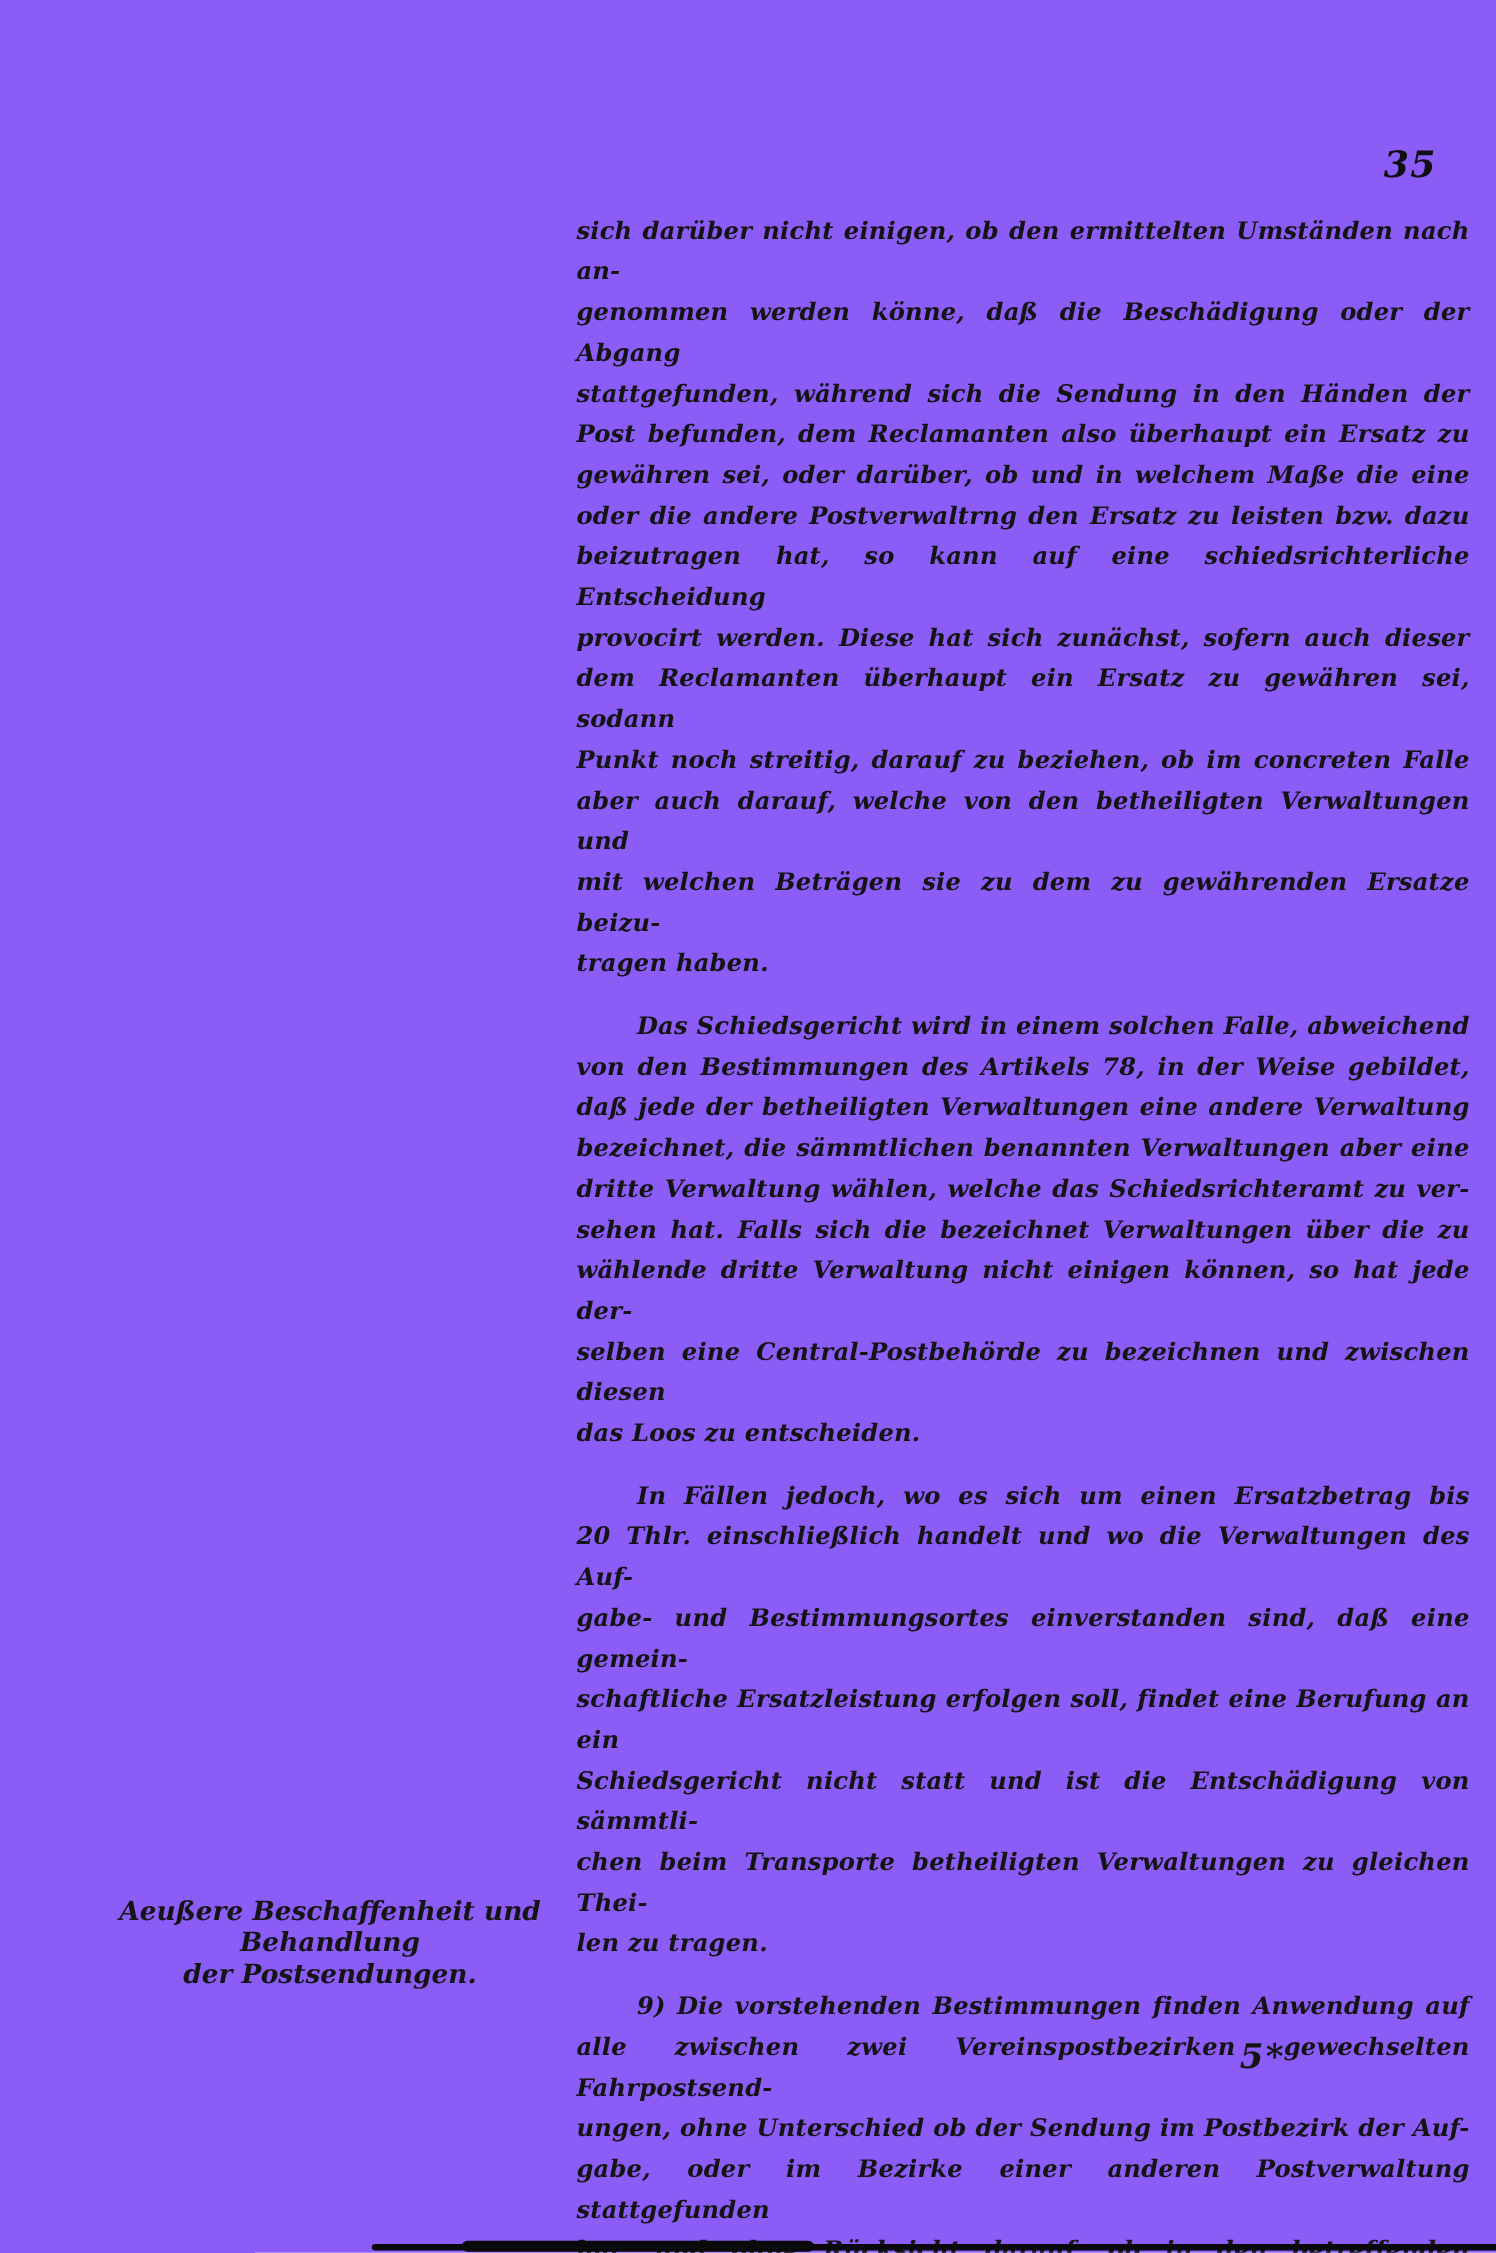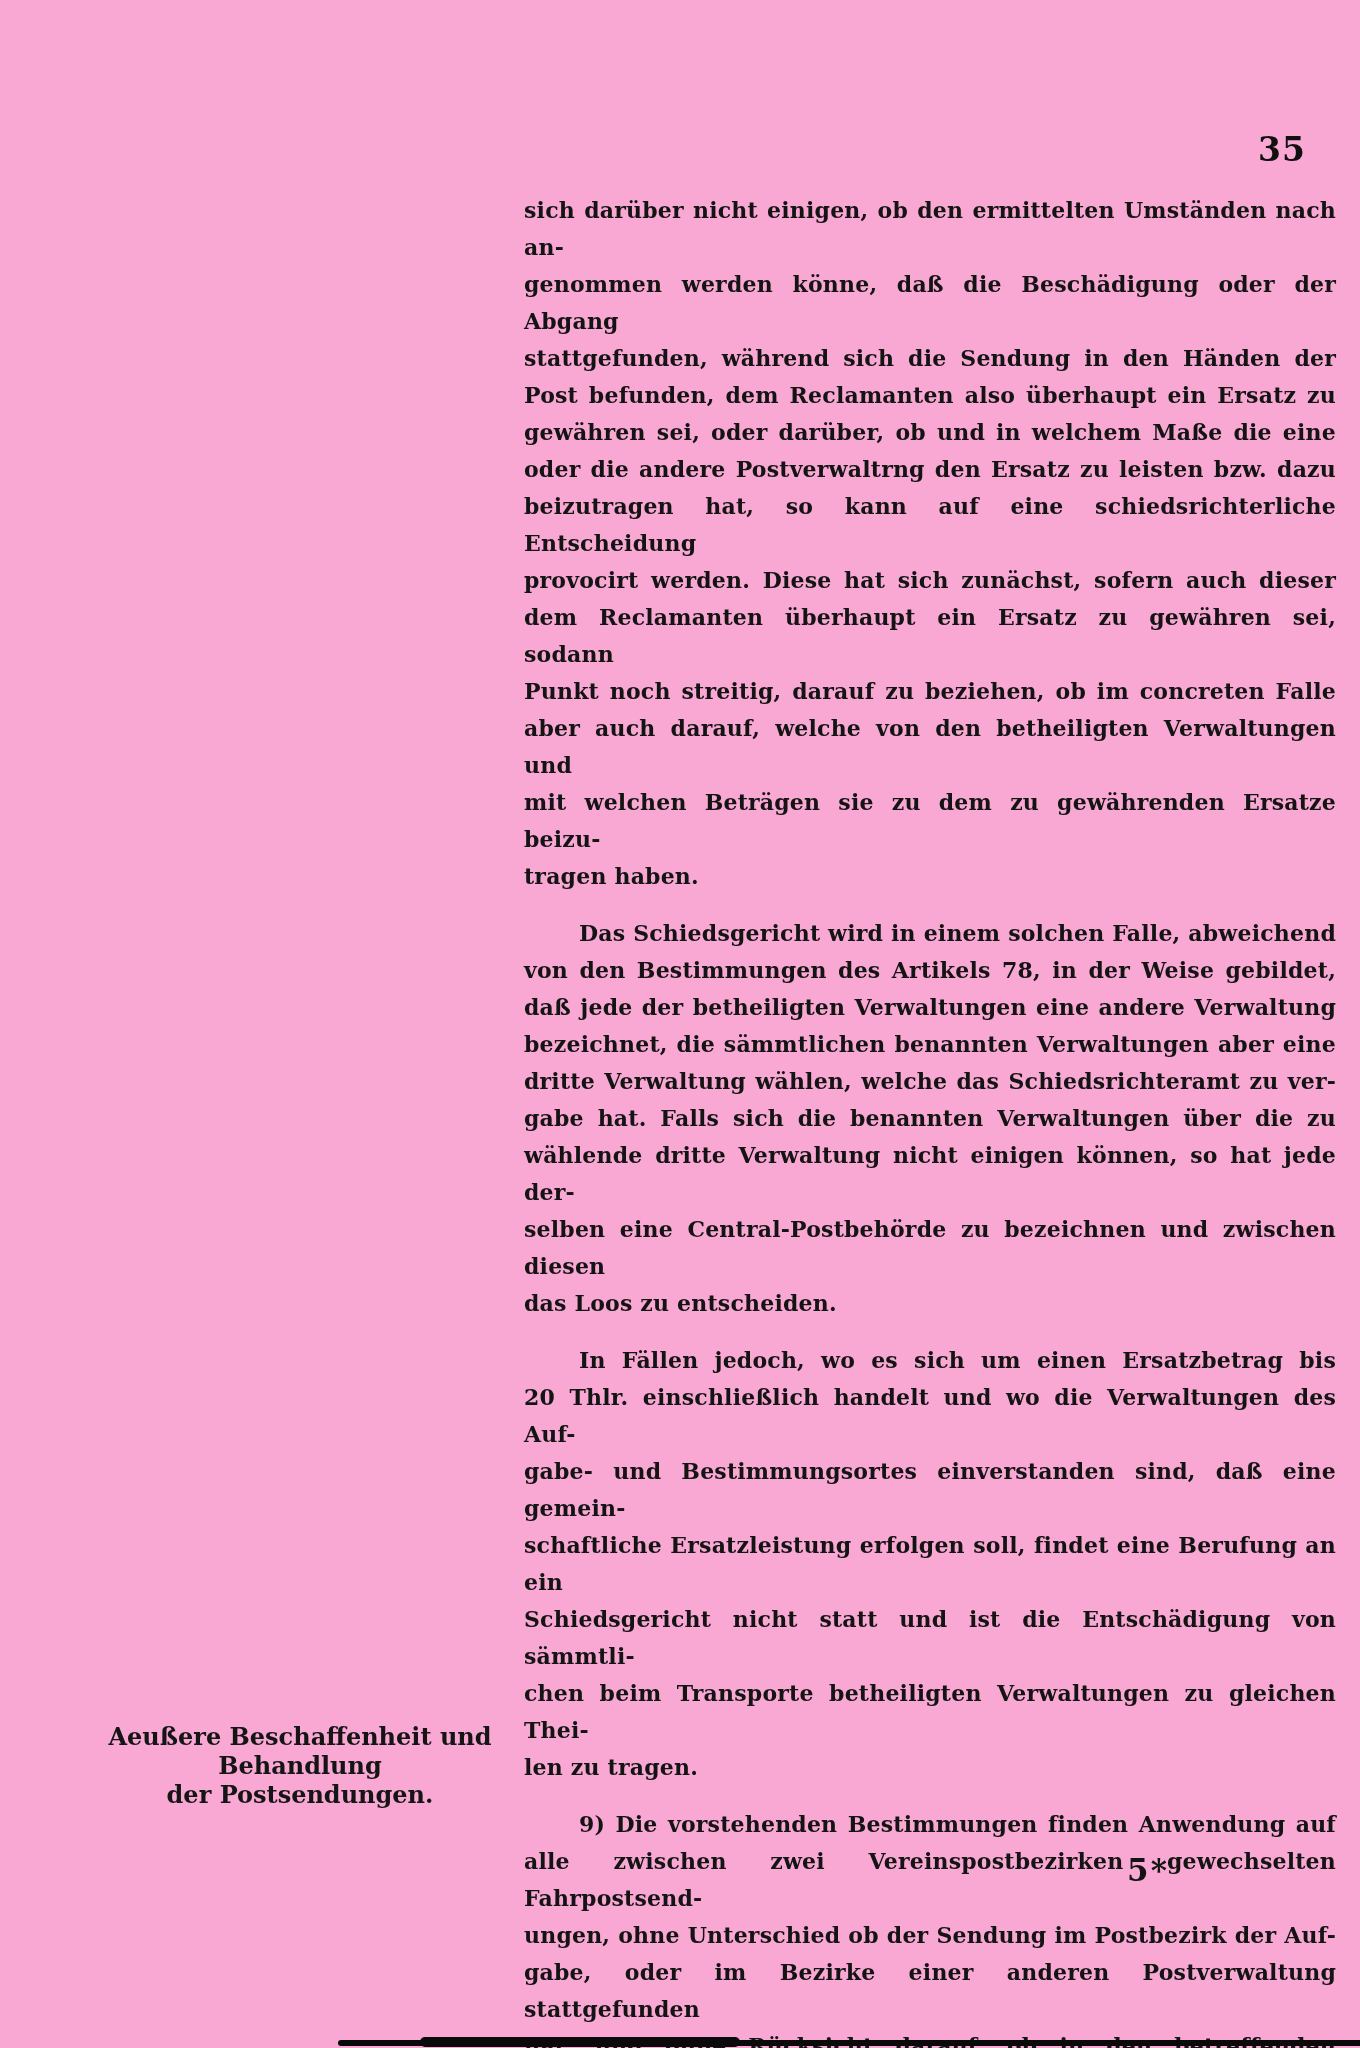--- a/index.html
+++ b/index.html
@@ -5,21 +5,21 @@
 <style>
   html,body { margin:0; padding:0; }
   body {
     width:1360px; height:2048px;
     background:#ffffff;
     position:relative;
     font-family:"DejaVu Serif","Liberation Serif",serif;
     color:#141414;
     overflow:hidden;
   }
-  .page { position:absolute; inset:0; background:#f9a8d4; }
+  .page { position:absolute; inset:0; background:#8b5cf6;font-style:italic; }
 
   .page-number {
     position:absolute; top:130px; left:1252px; width:60px;
     font-size:33px; font-weight:bold; letter-spacing:1px;
     text-align:center; color:#101010;
   }
 
   .column {
     position:absolute; left:524px; top:192px; width:812px;
     font-size:22px; font-weight:bold; line-height:37px;
@@ -75,21 +75,21 @@
       <div class="line">mit welchen Beträgen sie zu dem zu gewährenden Ersatze beizu-</div>
       <div class="line end">tragen haben.</div>
     </div>
 
     <div class="para">
       <div class="line indent">Das Schiedsgericht wird in einem solchen Falle, abweichend</div>
       <div class="line">von den Bestimmungen des Artikels 78, in der Weise gebildet,</div>
       <div class="line">daß jede der betheiligten Verwaltungen eine andere Verwaltung</div>
       <div class="line">bezeichnet, die sämmtlichen benannten Verwaltungen aber eine</div>
       <div class="line">dritte Verwaltung wählen, welche das Schiedsrichteramt zu ver-</div>
-      <div class="line">gabe hat. Falls sich die benannten Verwaltungen über die zu</div>
+      <div class="line">sehen hat. Falls sich die bezeichnet Verwaltungen über die zu</div>
       <div class="line">wählende dritte Verwaltung nicht einigen können, so hat jede der-</div>
       <div class="line">selben eine Central-Postbehörde zu bezeichnen und zwischen diesen</div>
       <div class="line end">das Loos zu entscheiden.</div>
     </div>
 
     <div class="para">
       <div class="line indent">In Fällen jedoch, wo es sich um einen Ersatzbetrag bis</div>
       <div class="line">20 Thlr. einschließlich handelt und wo die Verwaltungen des Auf-</div>
       <div class="line">gabe- und Bestimmungsortes einverstanden sind, daß eine gemein-</div>
       <div class="line">schaftliche Ersatzleistung erfolgen soll, findet eine Berufung an ein</div>

